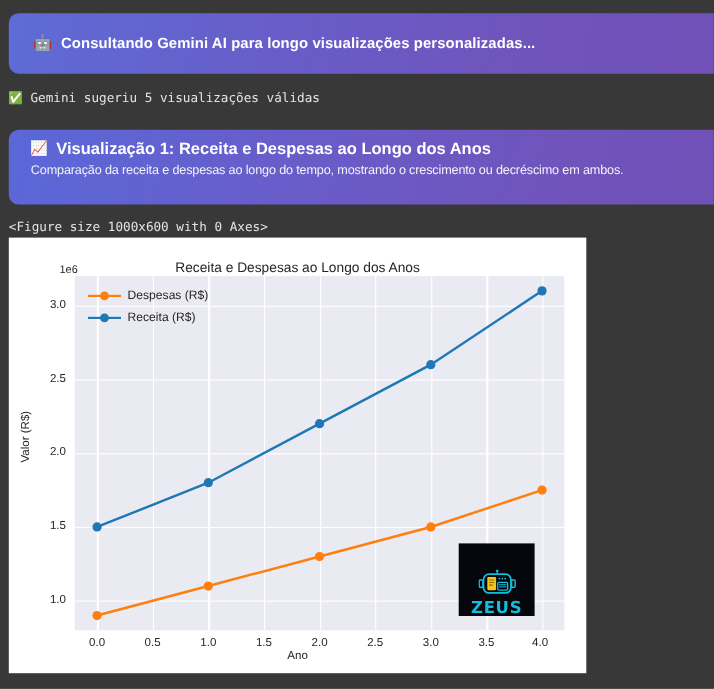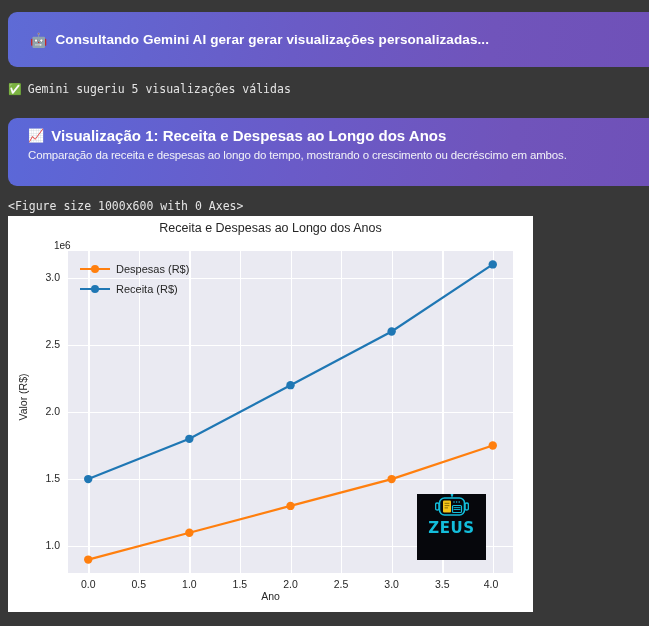--- a/index.html
+++ b/index.html
@@ -59,21 +59,21 @@
     color: #e4e4e4; font-size: 11.5px;
     font-family: "DejaVu Sans Mono", "Liberation Mono", monospace;
   }
 
   
   .figure {
     position: absolute; left: 8px; top: 216px; width: 525px; height: 396px;
     background: #ffffff;
   }
   .chart-title {
-    position: absolute; left: 0; top: 5px; width: 100%;
+    position: absolute; left: 0; top: 20px; width: 100%;
     text-align: center; color: #262626; font-size: 12.5px;
     font-family: "Liberation Sans", sans-serif;
   }
   .exp-label {
     position: absolute; left: 46px; top: 24px;
     color: #262626; font-size: 10px;
   }
   .ylabel {
     position: absolute; left: -15px; top: 175px; width: 60px;
     transform: rotate(-90deg); text-align: center;
@@ -114,35 +114,35 @@
   .legend-row { display: flex; align-items: center; height: 16px; }
   .legend-mark { width: 30px; height: 12px; position: relative; margin-right: 6px; }
   .legend-mark .ln { position: absolute; left: 0; top: 5px; width: 30px; height: 2.2px; }
   .legend-mark .dt { position: absolute; left: 11px; top: 2px; width: 8px; height: 8px; border-radius: 50%; }
   .legend-row .lbl { color: #262626; font-size: 11px; }
 
   
   .watermark {
     position: absolute; left: 409px; top: 278px; width: 69px; height: 66px;
     background: #06070c; display: flex; flex-direction: column;
-    align-items: center; justify-content: flex-start; gap: 1px;
+    align-items: center; justify-content: flex-end; gap: 1px;
   }
   .watermark .wm-text {
     color: #13bddb; font-size: 15px; font-weight: bold; letter-spacing: .6px;
     font-family: "DejaVu Sans", sans-serif; line-height: 1;
   }
 </style>
 </head>
 <body>
 
 <div class="page">
 
   <div class="status-banner">
     <span class="emoji">🤖</span>
-    <span class="txt">Consultando Gemini AI gerar gerar visualizações personalizadas...</span>
+    <span class="txt">Consultando Gemini AI para longo visualizações personalizadas...</span>
   </div>
 
   <div class="success-line">
     <span class="emoji">✅</span>
     <span class="txt">Gemini sugeriu 5 visualizações válidas</span>
   </div>
 
   <div class="viz-banner">
     <div class="title">
       <span class="emoji">📈</span>

